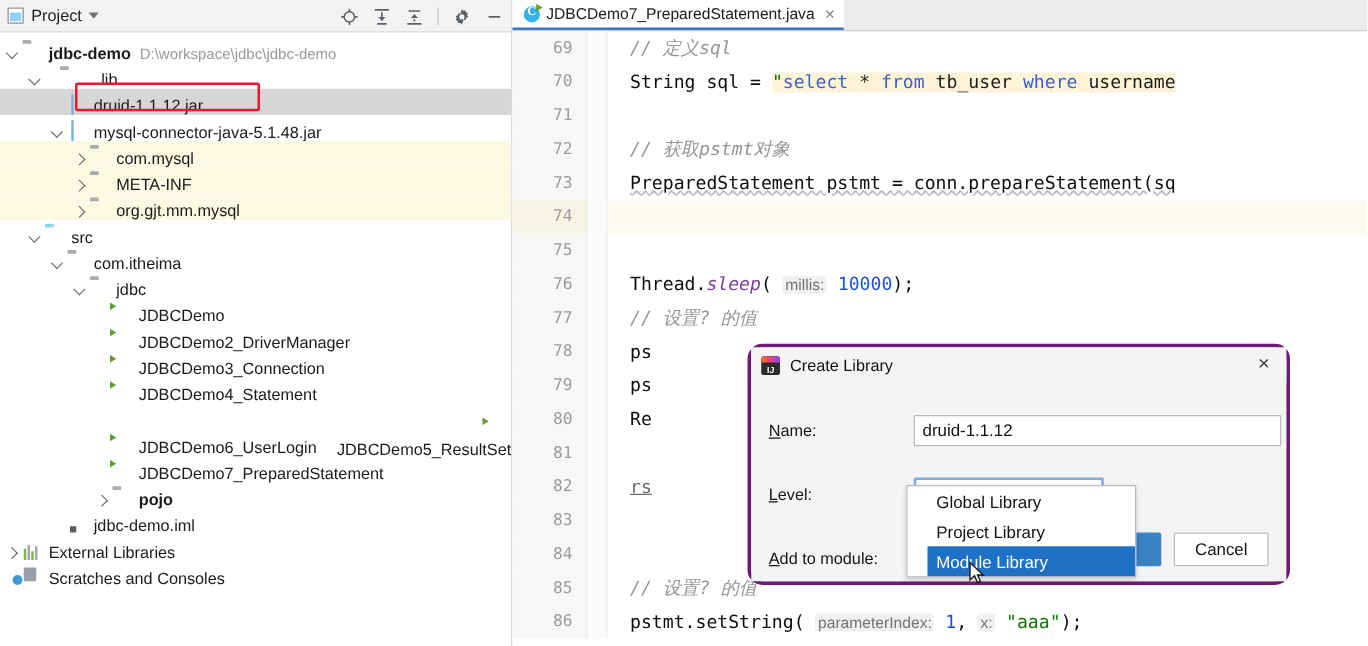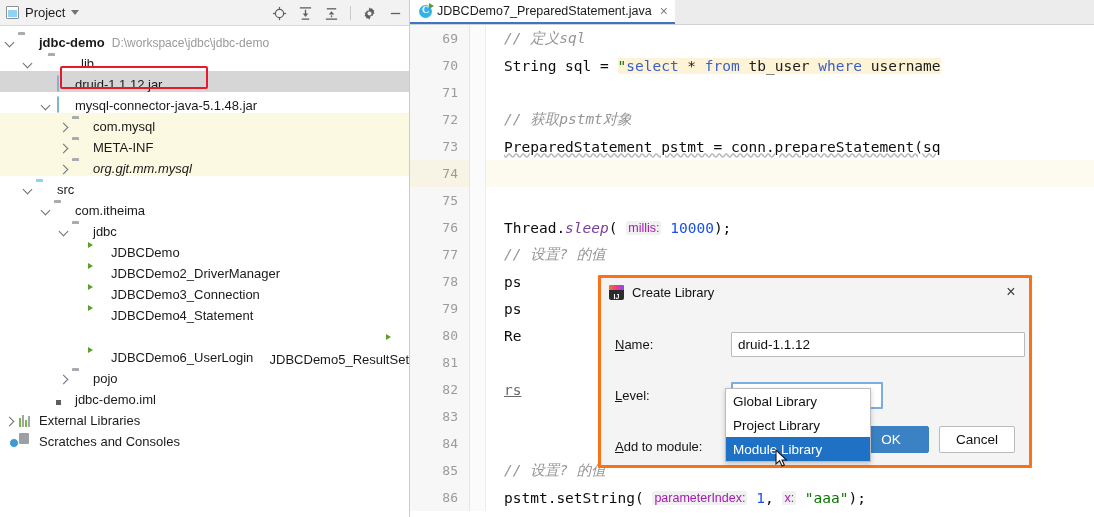--- a/index.html
+++ b/index.html
@@ -150,29 +150,29 @@
     border-right: 1px solid #e6e6e6; font-family: "DejaVu Sans Mono", monospace;
   }
   .fold { width: 16px; flex: 0 0 16px; height: 27px; background: #fbfbfb; border-right: 1px solid #ececec; }
   .code { flex: 1; height: 27px; display: flex; align-items: center; padding-left: 18px;
           font-size: 14.5px; color: #0c0c0c; white-space: pre; overflow: hidden; }
   .cmt { color: #969696; font-style: italic; }
   .str { background: #fdf3d6; color: #0b7600; }
   .sqlkw { color: #3a5fcd; background: #fdf3d6; }
   .sqlpl { color: #1c1c1c; background: #fdf3d6; }
   .num { color: #1750eb; }
-  .hint { color: #a21caf; background: #f0f0f0; font-size: 12.5px; padding: 0 2px; border-radius: 2px; font-family: "Liberation Sans", sans-serif; }
+  .hint { color: #737373; background: #f0f0f0; font-size: 12.5px; padding: 0 2px; border-radius: 2px; font-family: "Liberation Sans", sans-serif; }
   .fld { color: #7a3e9d; }
   .link { color: #6b6b6b; text-decoration: underline; }
   .squig { text-decoration: underline; text-decoration-style: wavy; text-decoration-color: #b9b9b9; }
 
   
   #dlg-box {
     position: absolute; left: 598px; top: 275px; width: 434px; height: 193px;
-    border: 3px solid #f97316; background: #ffffff; border-radius: 1px;
+    border: 3px solid #701a75; background: #ffffff; border-radius: 12px;
   }
   #dialog { position: absolute; inset: 0; background: #f4f4f4; }
   #dlg-title {
     height: 29px; display: flex; align-items: center; padding: 0 8px;
     background: #f4f4f4; position: relative;
   }
   .idea-ico {
     width: 15px; height: 15px; border-radius: 2px; position: relative; overflow: hidden;
     background: #2b2b2b; margin-right: 8px;
   }
@@ -201,22 +201,22 @@
     width: 152px; height: 27px; background: #ffffff; border: 2px solid #7aaee0;
     display: flex; align-items: center; padding: 0 6px; font-size: 13.5px; color: #111111;
     position: relative; border-radius: 1px;
   }
   .combo-arrow {
     position: absolute; right: 10px; top: 11px;
     width: 0; height: 0; border-left: 5px solid transparent;
     border-right: 5px solid transparent; border-top: 6px solid #3c4043;
   }
   #dropdown {
-    position: absolute; left: 124px; top: 110px; width: 146px;
-    background: #ffffff; border: 1px solid #b9bcc0; z-index: 20; box-shadow: 0 2px 5px rgba(0,0,0,.2);
+    position: absolute; left: 124px; top: 110px; width: 184px;
+    background: #ffffff; border: 1px solid #b9bcc0; z-index: 20; box-shadow: 0 2px 5px rgba(0,0,0,.2); padding-left: 16px;
   }
   .dd-item { height: 24px; display: flex; align-items: center; padding-left: 7px; font-size: 13.5px; color: #111111; }
   .dd-item.sel { background: #1f71c5; color: #ffffff; }
   #btn-row { position: absolute; right: 14px; bottom: 12px; display: flex; gap: 10px; align-items: center; }
   .btn {
     min-width: 76px; height: 27px; display: flex; align-items: center; justify-content: center;
     font-size: 13.5px; border-radius: 2px;
   }
   #ok-btn { background: #3b82c4; color: #ffffff; border: 1px solid #3b82c4; }
   #cancel-btn { background: #ffffff; color: #111111; border: 1px solid #b6bbc0; }
@@ -293,21 +293,21 @@
         <div class="row hl" style="padding-left: 58px;">
           <span class="arrow right"></span>
           <span class="ico"><span class="folder"></span></span>
           <span class="lbl">com.mysql</span>
         </div>
         <div class="row hl" style="padding-left: 58px;">
           <span class="arrow right"></span>
           <span class="ico"><span class="folder"></span></span>
           <span class="lbl">META-INF</span>
         </div>
-        <div class="row hl" style="padding-left: 58px; font-style: italic;">
+        <div class="row hl" style="padding-left: 58px;">
           <span class="arrow right"></span>
           <span class="ico"><span class="folder"></span></span>
           <span class="lbl">org.gjt.mm.mysql</span>
         </div>
         <div class="row" style="padding-left: 22px;">
           <span class="arrow down"></span>
           <span class="ico"><span class="folder blue"></span></span>
           <span class="lbl">src</span>
         </div>
         <div class="row" style="padding-left: 40px;">
@@ -343,21 +343,26 @@
         <div class="row" style="padding-left: 76px; flex-direction: column;">
           <span class="arrow none"></span>
           <span class="ico"><span class="cls"></span></span>
           <span class="lbl">JDBCDemo5_ResultSet</span>
         </div>
         <div class="row" style="padding-left: 76px;">
           <span class="arrow none"></span>
           <span class="ico"><span class="cls"></span></span>
           <span class="lbl">JDBCDemo6_UserLogin</span>
         </div>
-        <div class="row" style="padding-left: 58px;">
+        <div class="row" style="padding-left: 76px;">
+          <span class="arrow none"></span>
+          <span class="ico"><span class="cls"></span></span>
+          <span class="lbl">JDBCDemo7_PreparedStatement</span>
+        </div>
+        <div class="row" style="padding-left: 76px; font-weight: bold;">
           <span class="arrow right"></span>
           <span class="ico"><span class="folder mod"></span></span>
           <span class="lbl">pojo</span>
         </div>
         <div class="row" style="padding-left: 40px;">
           <span class="arrow none"></span>
           <span class="ico"><span class="iml"></span></span>
           <span class="lbl">jdbc-demo.iml</span>
         </div>
         <div class="row" style="padding-left: 4px;">

